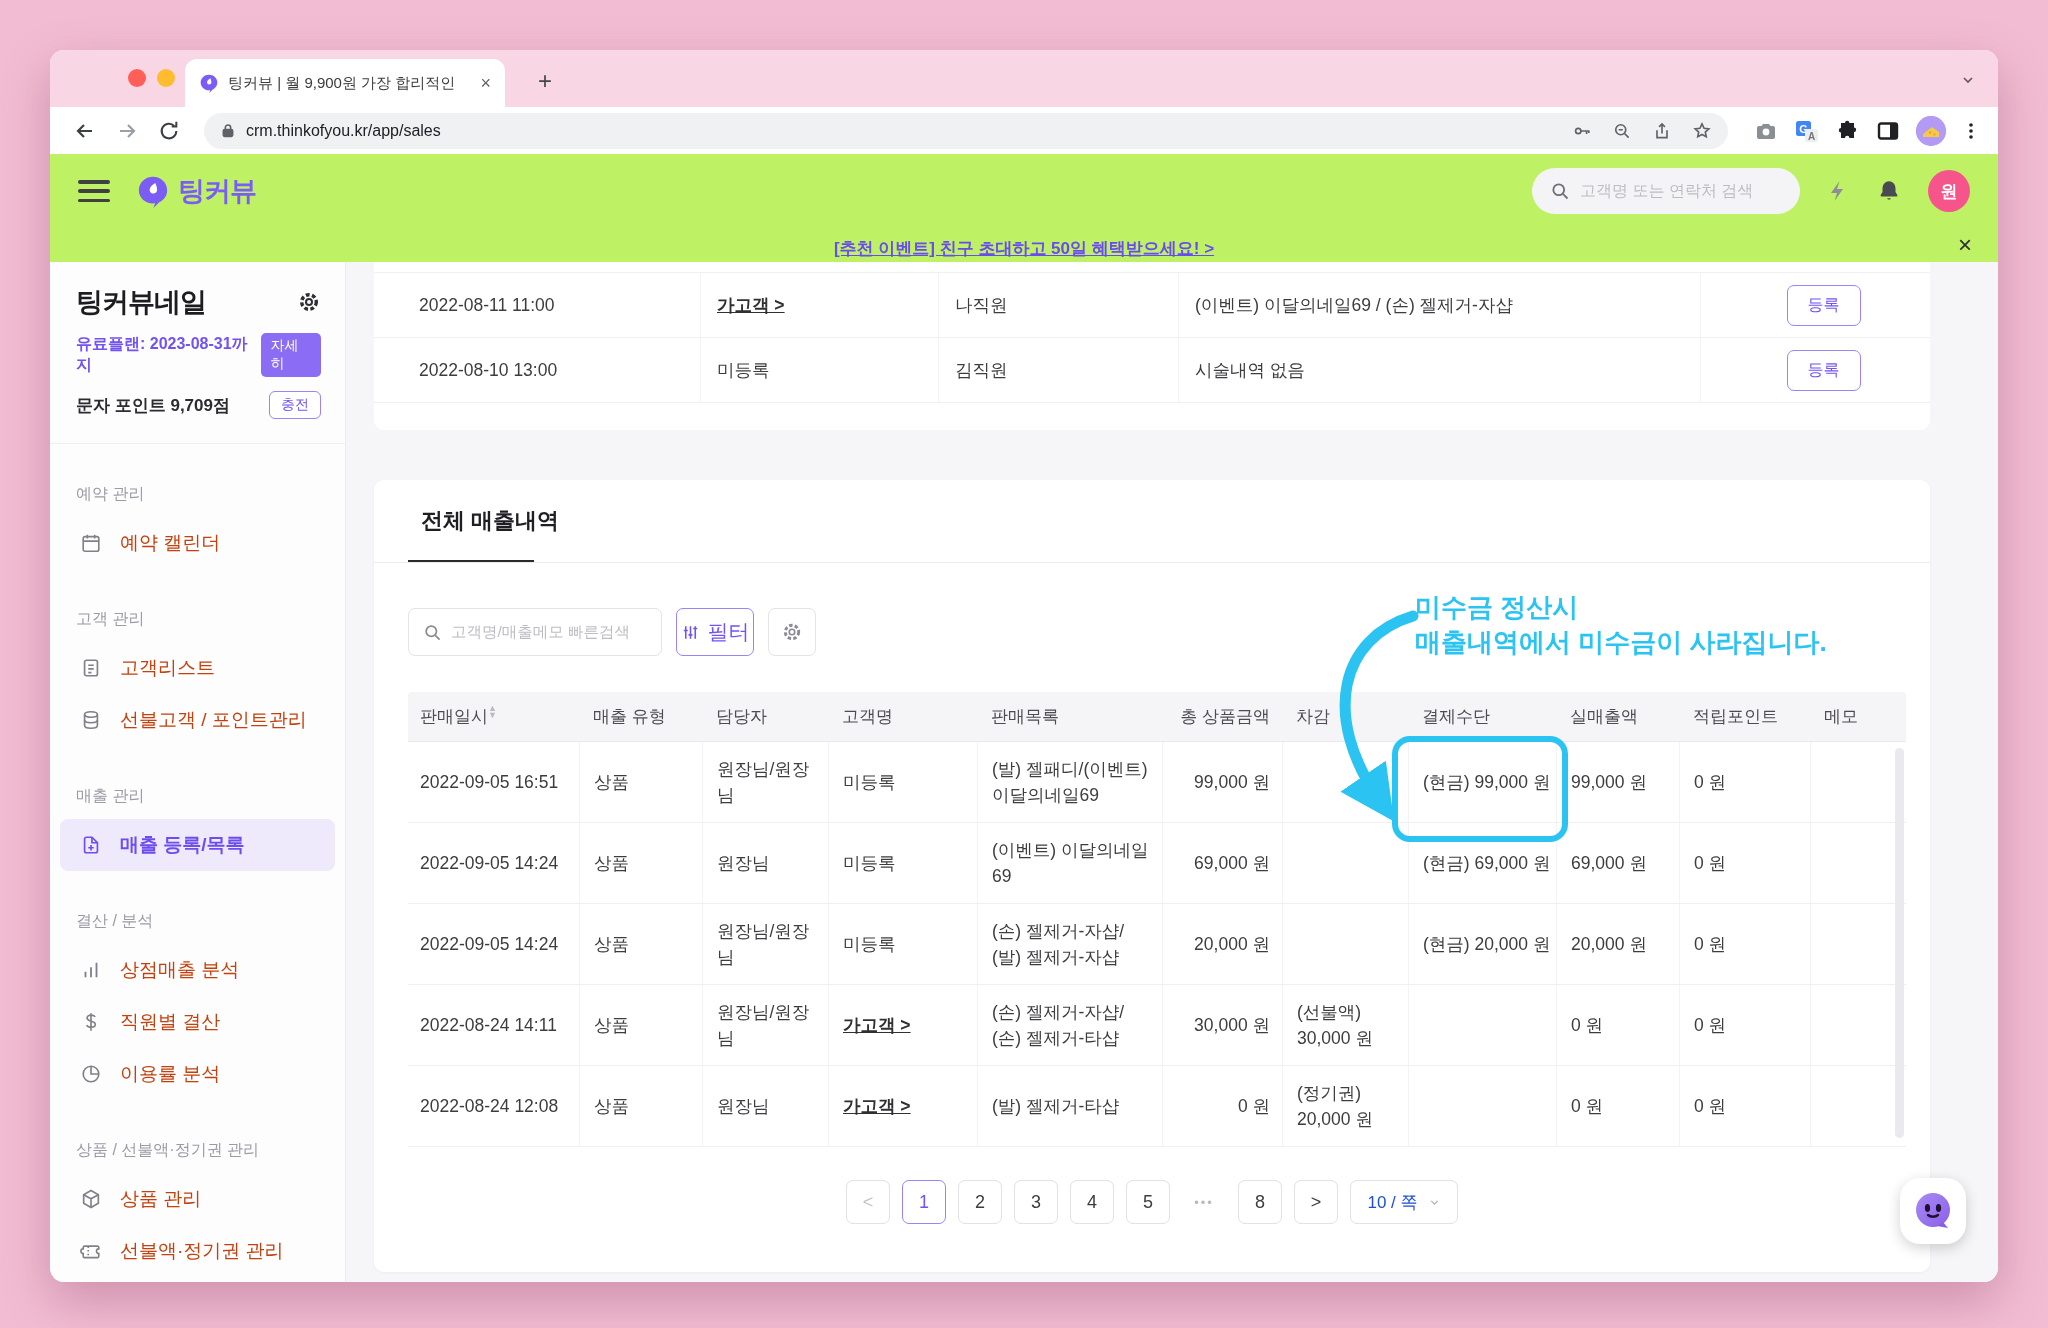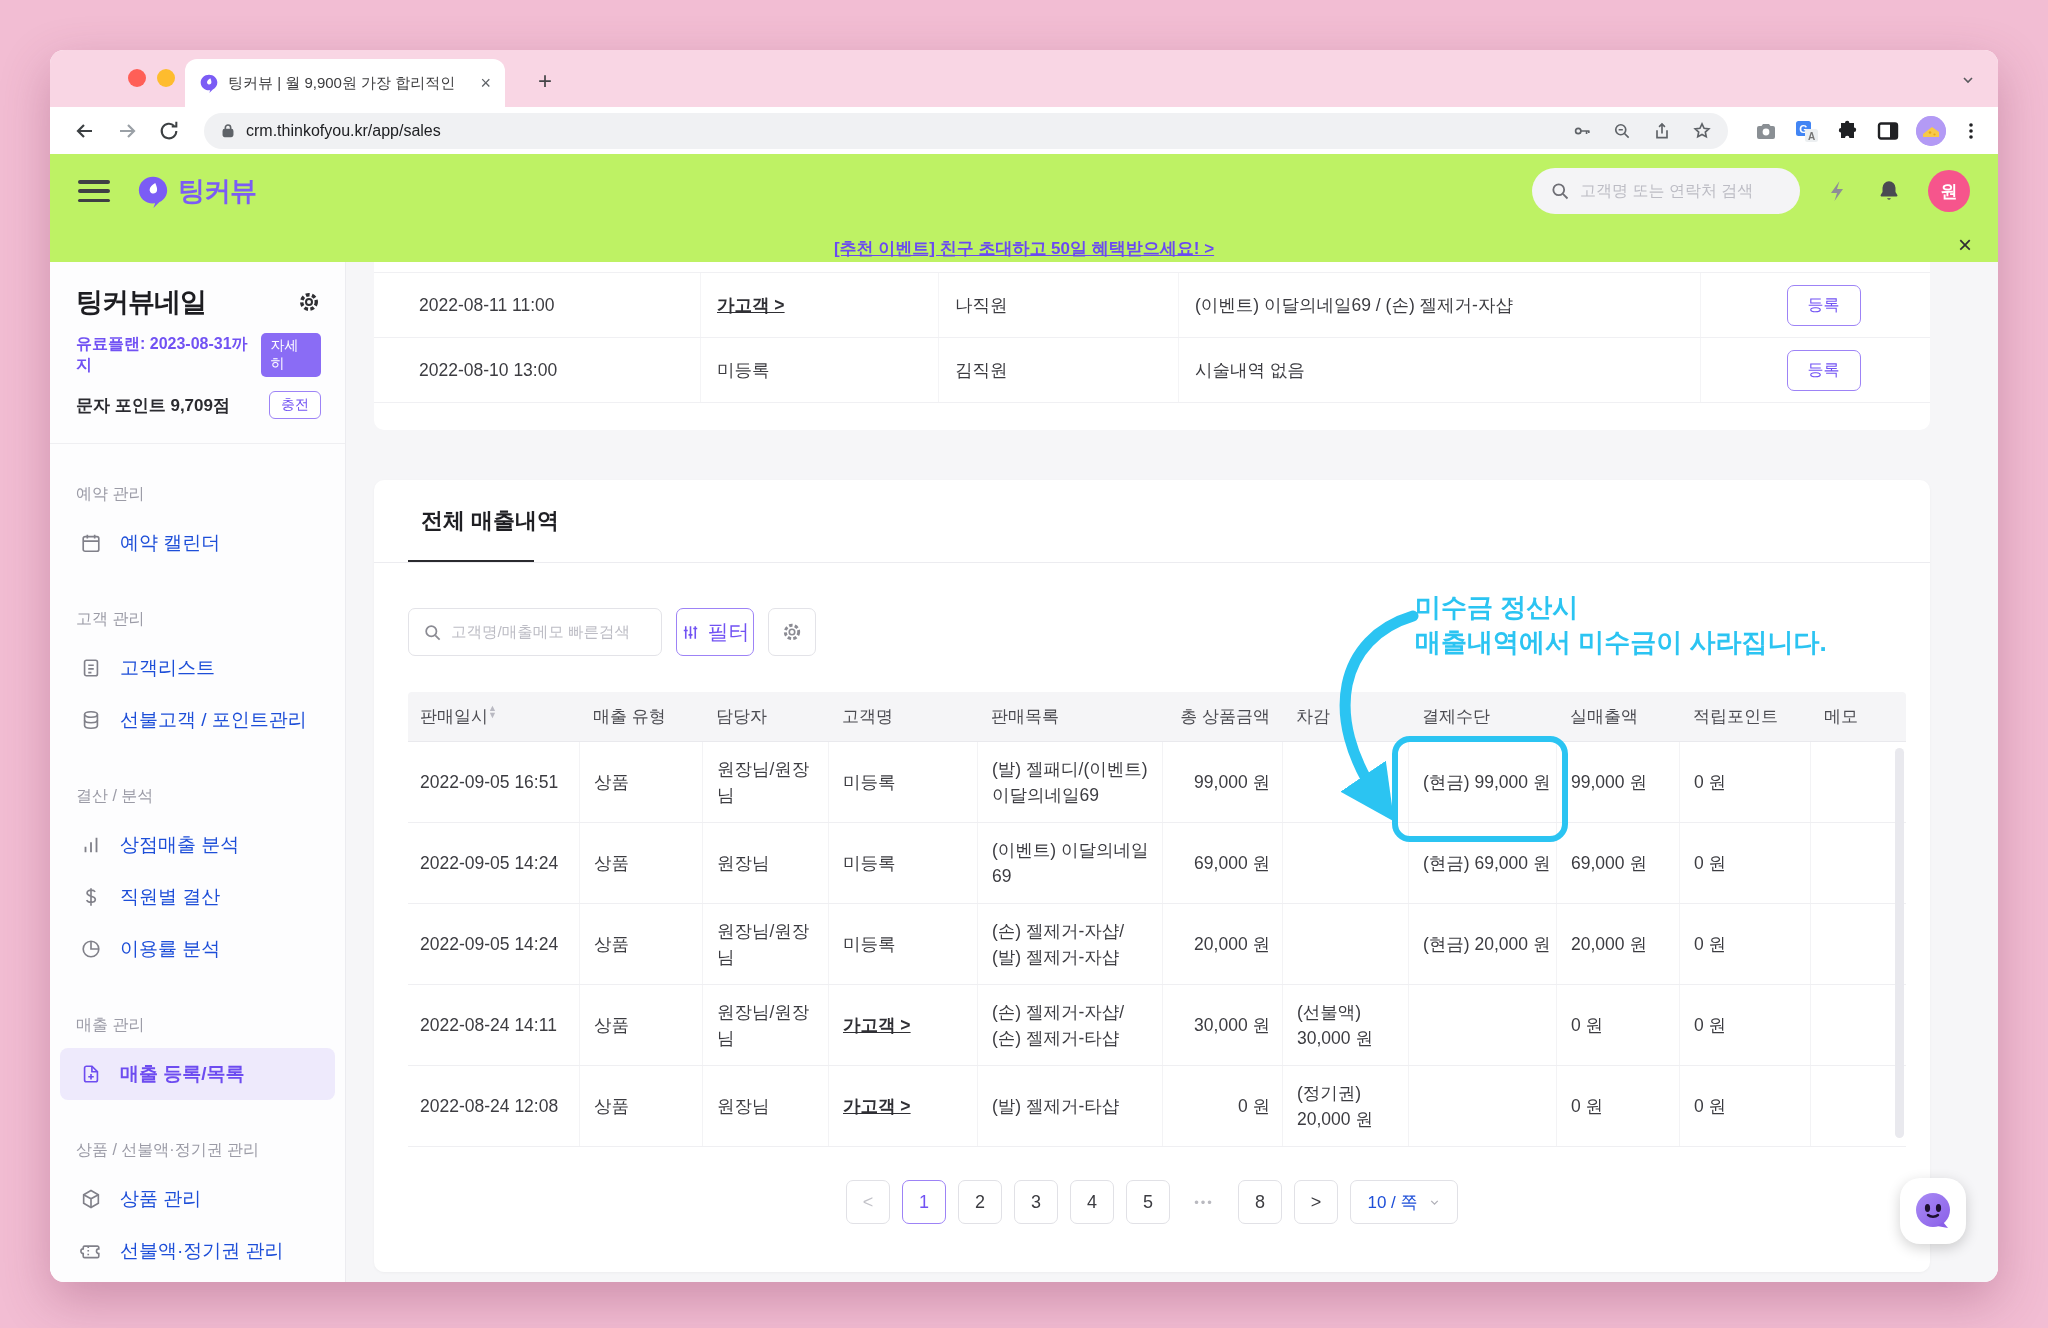--- a/index.html
+++ b/index.html
@@ -68,21 +68,21 @@
   .sb-plan-row { margin-top:13px; display:flex; align-items:center; justify-content:space-between; }
   .sb-plan { font-size:16px; color:#7152f3; font-weight:bold; }
   .sb-badge { background:#8a6cf5; color:#fff; font-size:14px; padding:4px 9px; border-radius:5px; cursor:pointer; }
   .sb-pts-row { margin-top:14px; display:flex; align-items:center; justify-content:space-between; }
   .sb-pts { font-size:17px; color:#2b2b30; font-weight:bold; }
   .sb-charge { border:1px solid #9d83f6; color:#7152f3; font-size:14px; padding:4px 11px; border-radius:6px;
                background:#fff; cursor:pointer; font-family:"Liberation Sans",sans-serif; }
   .sb-section { margin-top:40px; padding:0 10px; }
   .sb-sec-title { font-size:16px; color:#9b9ba6; padding-left:16px; margin-bottom:12px; }
   .sb-item { height:52px; display:flex; align-items:center; gap:18px; padding-left:20px; border-radius:8px;
-             font-size:19px; color:#1d4ed8; cursor:pointer; }
+             font-size:19px; color:#c2410c; cursor:pointer; }
   .sb-item .sico { color:#808089; display:flex; }
   .sb-item.active { background:#eeeafc; color:#6d4cf0; font-weight:bold; }
   .sb-item.active .sico { color:#6d4cf0; }
 
   
   .content { position:absolute; left:296px; top:212px; right:0; bottom:0; background:#f6f6f8; }
   .card { background:#fff; position:absolute; }
   .card1 { left:28px; top:0; width:1556px; height:168px; border-radius:0 0 10px 10px; padding-top:10px; }
   .tt-rows { border-top:1px solid #f0f0f3; }
   .tt-row { display:grid; grid-template-columns:326px 238px 240px 522px 1fr; align-items:center;
@@ -365,20 +365,33 @@
               <ellipse cx="12" cy="6" rx="7" ry="3"></ellipse>
               <path d="M5 6v12c0 1.7 3.1 3 7 3s7-1.3 7-3V6"></path>
               <path d="M5 12c0 1.7 3.1 3 7 3s7-1.3 7-3"></path>
             </svg>
         </span>
         <span>선불고객 / 포인트관리</span>
       </div>
     </div>
 
     <div class="sb-section">
+      <div class="sb-sec-title">매출 관리</div>
+      <div class="sb-item active">
+        <span class="sico">
+          <svg width="22" height="22" viewBox="0 0 24 24" fill="none" stroke="currentColor" stroke-width="1.8">
+              <path d="M13 3.5H7a2 2 0 0 0-2 2v13a2 2 0 0 0 2 2h10a2 2 0 0 0 2-2V9.5z"></path>
+              <path d="M13 3.5V9.5h6M12 12v6M9 15h6"></path>
+            </svg>
+        </span>
+        <span>매출 등록/목록</span>
+      </div>
+    </div>
+
+    <div class="sb-section">
       <div class="sb-sec-title">결산 / 분석</div>
       <div class="sb-item">
         <span class="sico">
           <svg width="22" height="22" viewBox="0 0 24 24" fill="none" stroke="currentColor" stroke-width="2">
               <path d="M6 20v-6M12 20V9M18 20V4"></path>
             </svg>
         </span>
         <span>상점매출 분석</span>
       </div>
       <div class="sb-item">
@@ -390,33 +403,20 @@
         <span>직원별 결산</span>
       </div>
       <div class="sb-item">
         <span class="sico">
           <svg width="22" height="22" viewBox="0 0 24 24" fill="none" stroke="currentColor" stroke-width="1.8">
               <circle cx="12" cy="12" r="8.5"></circle>
               <path d="M12 3.5V12h8.5"></path>
             </svg>
         </span>
         <span>이용률 분석</span>
-      </div>
-    </div>
-
-    <div class="sb-section">
-      <div class="sb-sec-title">매출 관리</div>
-      <div class="sb-item active">
-        <span class="sico">
-          <svg width="22" height="22" viewBox="0 0 24 24" fill="none" stroke="currentColor" stroke-width="1.8">
-              <path d="M13 3.5H7a2 2 0 0 0-2 2v13a2 2 0 0 0 2 2h10a2 2 0 0 0 2-2V9.5z"></path>
-              <path d="M13 3.5V9.5h6M12 12v6M9 15h6"></path>
-            </svg>
-        </span>
-        <span>매출 등록/목록</span>
       </div>
     </div>
 
     <div class="sb-section">
       <div class="sb-sec-title">상품 / 선불액·정기권 관리</div>
       <div class="sb-item">
         <span class="sico">
           <svg width="22" height="22" viewBox="0 0 24 24" fill="none" stroke="currentColor" stroke-width="1.8">
               <path d="M12 2.8l8 4.5v9.4l-8 4.5-8-4.5V7.3z"></path>
               <path d="M4 7.3l8 4.5 8-4.5M12 11.8v9.4"></path>

